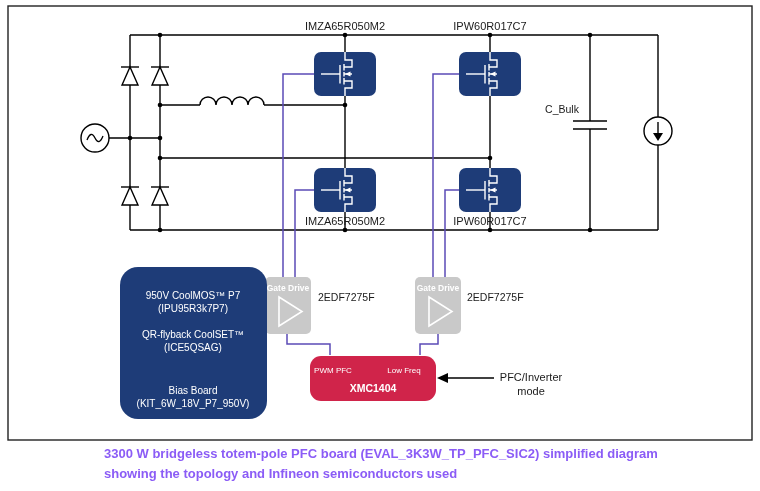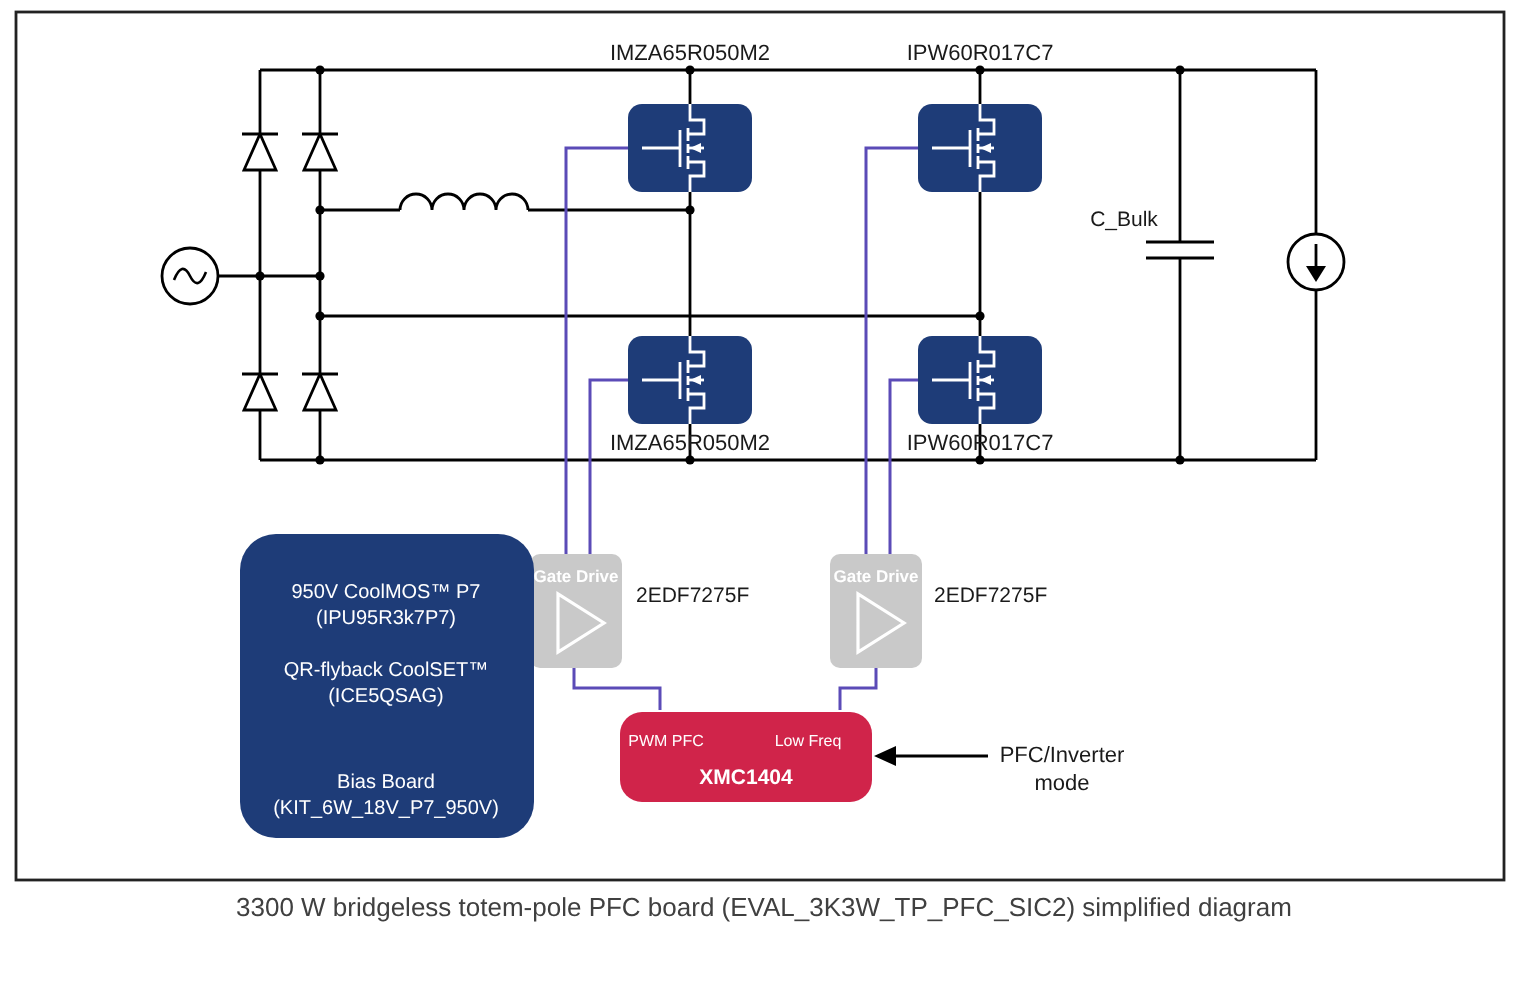--- a/index.html
+++ b/index.html
@@ -1,18 +1,18 @@
 <!DOCTYPE html>
 <html><head>
 <meta charset="utf-8">
 <style>
   html,body{margin:0;padding:0;background:#fff;font-family:"Liberation Sans",sans-serif;}
   .stage{position:relative;width:760px;height:491px;background:#fff;overflow:hidden;}
   .stage svg{position:absolute;left:0;top:0;}
-  .caption{position:absolute;left:104px;top:444px;width:620px;font-size:13px;font-weight:400;color:#404040;line-height:20px;margin-left:14px;}
+  .caption{position:absolute;left:104px;top:444px;width:620px;font-size:13px;font-weight:700;color:#8b5cf6;line-height:20px;}
   text{font-family:"Liberation Sans",sans-serif;}
   .lbl{font-size:11px;fill:#1a1a1a;}
   .cap-lbl{font-size:10.5px;fill:#1a1a1a;}
   .gd-lbl{font-size:8.5px;font-weight:700;fill:#ffffff;}
   .part-lbl{font-size:10.5px;fill:#1a1a1a;}
   .mcu-small{font-size:8px;fill:#ffffff;}
   .mcu-name{font-size:10.5px;font-weight:700;fill:#ffffff;}
   .bias-txt{font-size:10px;fill:#ffffff;}
 </style>
 </head>
@@ -193,14 +193,15 @@
   <text x="490" y="30" text-anchor="middle" class="lbl">IPW60R017C7</text>
   <text x="345" y="225" text-anchor="middle" class="lbl">IMZA65R050M2</text>
   <text x="490" y="225" text-anchor="middle" class="lbl">IPW60R017C7</text>
   <text x="562" y="113" text-anchor="middle" class="cap-lbl">C_Bulk</text>
   <text x="318" y="301" class="part-lbl">2EDF7275F</text>
   <text x="467" y="301" class="part-lbl">2EDF7275F</text>
 </svg>
 
 <div class="caption">
   <div>3300 W bridgeless totem-pole PFC board (EVAL_3K3W_TP_PFC_SIC2) simplified diagram</div>
+  <div>showing the topology and Infineon semiconductors used</div>
 </div>
 </div>
 
 </body></html>

